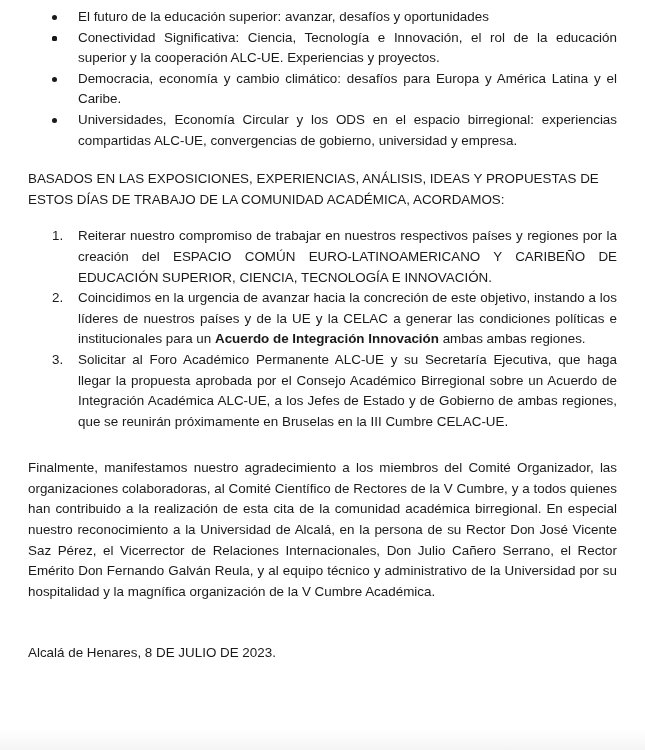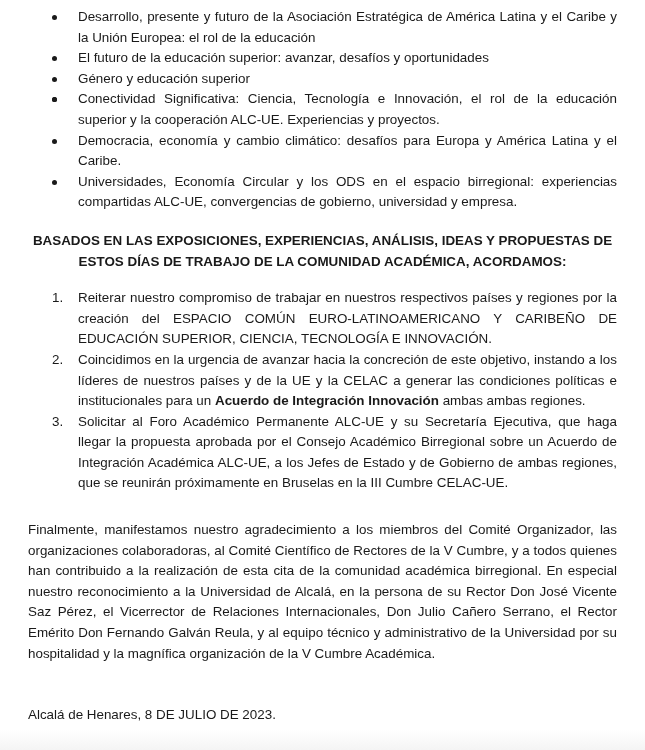--- a/index.html
+++ b/index.html
@@ -8,40 +8,39 @@
     font-family: "Liberation Sans", sans-serif; color: #1a1a1a;
     font-size: 13.4px; line-height: 20.6px;
   }
   .page { position: absolute; left: 28px; top: 7px; width: 589px; }
   ul.bullets { list-style: none; margin: 0; padding: 0; }
   ul.bullets li { position: relative; padding-left: 50px; text-align: justify; }
   ul.bullets li .dot {
     position: absolute; left: 24px; top: 8px; width: 5px; height: 5px;
     border-radius: 50%; background: #1a1a1a;
   }
-  .intro { margin-top: 18px; text-align: center; font-weight: bold; }
+  .intro { margin-top: 18px; text-align: left; }
   ol.agree { list-style: none; margin: 16px 0 0 0; padding: 0; }
   ol.agree li { position: relative; padding-left: 50px; text-align: justify; }
   ol.agree li .num { position: absolute; left: 24px; top: 0; }
   .closing { margin-top: 26px; text-align: justify; }
   .sign { margin-top: 41px; }
   b { font-weight: bold; }
   .bottom-fade {
     position: absolute; left: 0; right: 0; bottom: 0; height: 20px;
     background: linear-gradient(#ffffff, #f4f4f4);
   }
 </style>
 </head>
 <body>
 
 <div class="page">
   <ul class="bullets">
-    <li><span class="dot"></span><span>Desarrollo, presente y futuro de la Asociación Estratégica de América Latina y el Caribe y la Unión Europea: el rol de la educación</span></li>
     <li><span class="dot"></span><span>El futuro de la educación superior: avanzar, desafíos y oportunidades</span></li>
-    <li><span class="dot"></span><span>Género y educación superior</span></li>
+    <li><span class="dot"></span></li>
     <li><span class="dot"></span></li>
     <li><span class="dot"></span><span>Conectividad Significativa: Ciencia, Tecnología e Innovación, el rol de la educación superior y la cooperación ALC-UE. Experiencias y proyectos.</span></li>
     <li><span class="dot"></span><span>Democracia, economía y cambio climático: desafíos para Europa y América Latina y el Caribe.</span></li>
     <li><span class="dot"></span><span>Universidades, Economía Circular y los ODS en el espacio birregional: experiencias compartidas ALC-UE, convergencias de gobierno, universidad y empresa.</span></li>
   </ul>
 
   <p class="intro" style="margin-bottom:0">BASADOS EN LAS EXPOSICIONES, EXPERIENCIAS, ANÁLISIS, IDEAS Y PROPUESTAS DE ESTOS DÍAS DE TRABAJO DE LA COMUNIDAD ACADÉMICA, ACORDAMOS:</p>
 
   <ol class="agree">
     <li>

